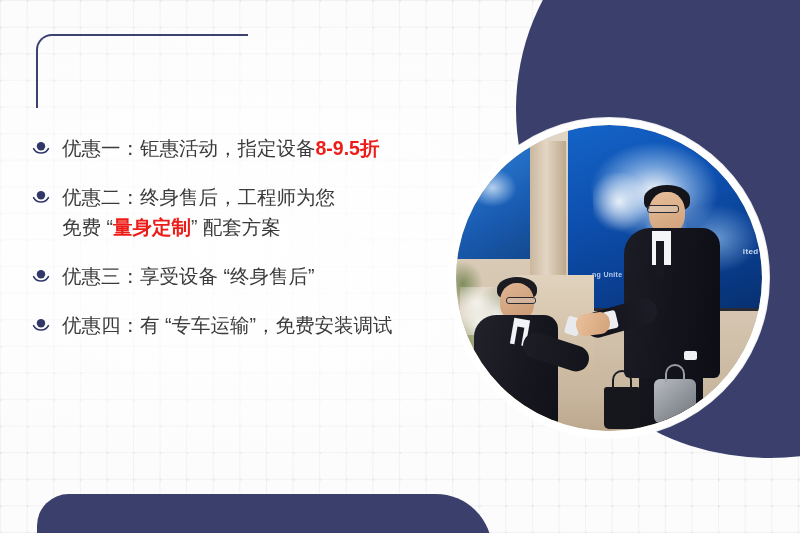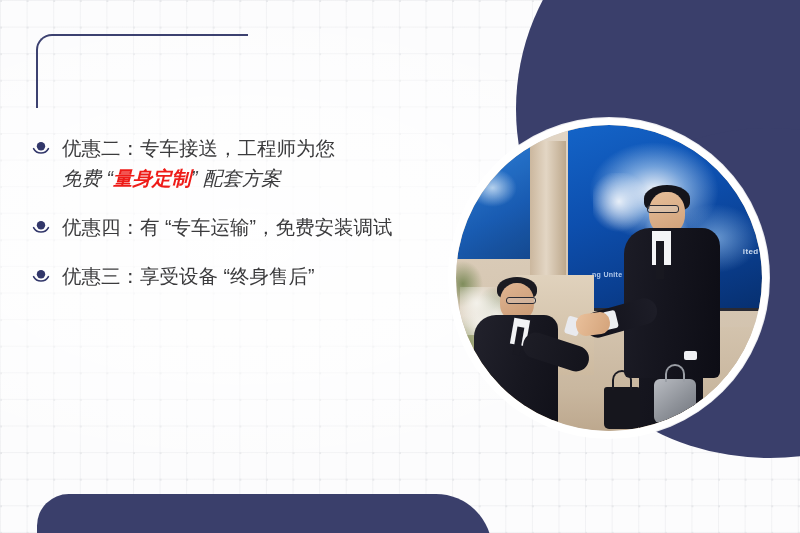--- a/index.html
+++ b/index.html
@@ -134,21 +134,21 @@
   .bullet-icon svg { display: block; }
   .bullet-text-wrap {
     flex: 1 1 auto;
   }
   .bullet-line {
     font-size: 19.5px;
     line-height: 30px;
     color: #3b3b3d;
     white-space: nowrap;
   }
-  .bullet-line + .bullet-line { margin-top: 17px; font-style: italic; }
+  .bullet-line + .bullet-line { margin-top: 17px; }
   .bullet-line .red-bold {
     color: #ee1c18;
     font-weight: bold;
   }
   .bullet-line .quote { color: #4a4a4c; }
 
   
   .photo-circle {
     position: absolute;
     left: 449px;
@@ -488,55 +488,66 @@
     <div class="navy-blob-2"></div>
   </div>
 
   <div class="bottom-bar"></div>
 
   <div class="bracket"></div>
 
 
   <div class="bullets">
 
-
     <div class="bullet-row">
       <span class="bullet-icon">
         <svg width="22" height="22" viewBox="0 0 22 22">
           <circle cx="11" cy="8.2" r="4.2" fill="#32376a"></circle>
           <path d="M3.6 10.6 A8.4 8.4 0 0 0 18.4 10.6" stroke="#32376a" stroke-width="1.6" fill="none" stroke-linecap="round"></path>
         </svg>
       </span>
       <span class="bullet-text-wrap">
-        <span class="bullet-line"><span>优惠二：专车接送，工程师为您</span></span>
-        <span class="bullet-line"><span>免费 </span><span class="quote">“</span><span class="red-bold">量身定制</span><span class="quote">”</span><span> 配套方案</span></span>
+        <span class="bullet-line"><span>优惠一：钜惠活动，指定设备</span><span class="red-bold">8-9.5折</span></span>
       </span>
     </div>
 
     <div class="bullet-row">
       <span class="bullet-icon">
         <svg width="22" height="22" viewBox="0 0 22 22">
           <circle cx="11" cy="8.2" r="4.2" fill="#32376a"></circle>
           <path d="M3.6 10.6 A8.4 8.4 0 0 0 18.4 10.6" stroke="#32376a" stroke-width="1.6" fill="none" stroke-linecap="round"></path>
         </svg>
       </span>
       <span class="bullet-text-wrap">
-        <span class="bullet-line">优惠四：有 “专车运输”，免费安装调试</span>
+        <span class="bullet-line"><span>优惠二：终身售后，工程师为您</span></span>
+        <span class="bullet-line"><span>免费 </span><span class="quote">“</span><span class="red-bold">量身定制</span><span class="quote">”</span><span> 配套方案</span></span>
       </span>
     </div>
 
     <div class="bullet-row">
       <span class="bullet-icon">
         <svg width="22" height="22" viewBox="0 0 22 22">
           <circle cx="11" cy="8.2" r="4.2" fill="#32376a"></circle>
           <path d="M3.6 10.6 A8.4 8.4 0 0 0 18.4 10.6" stroke="#32376a" stroke-width="1.6" fill="none" stroke-linecap="round"></path>
         </svg>
       </span>
       <span class="bullet-text-wrap">
         <span class="bullet-line">优惠三：享受设备 “终身售后”</span>
+      </span>
+    </div>
+
+    <div class="bullet-row">
+      <span class="bullet-icon">
+        <svg width="22" height="22" viewBox="0 0 22 22">
+          <circle cx="11" cy="8.2" r="4.2" fill="#32376a"></circle>
+          <path d="M3.6 10.6 A8.4 8.4 0 0 0 18.4 10.6" stroke="#32376a" stroke-width="1.6" fill="none" stroke-linecap="round"></path>
+        </svg>
+      </span>
+      <span class="bullet-text-wrap">
+        <span class="bullet-line">优惠四：有 “专车运输”，免费安装调试</span>
       </span>
     </div>
 
   </div>
 
   <div class="photo-circle">
     <div class="photo-inner">
       <div class="ph-wall"></div>
       <div class="ph-floor"></div>
       <div class="ph-screen-left"></div>

